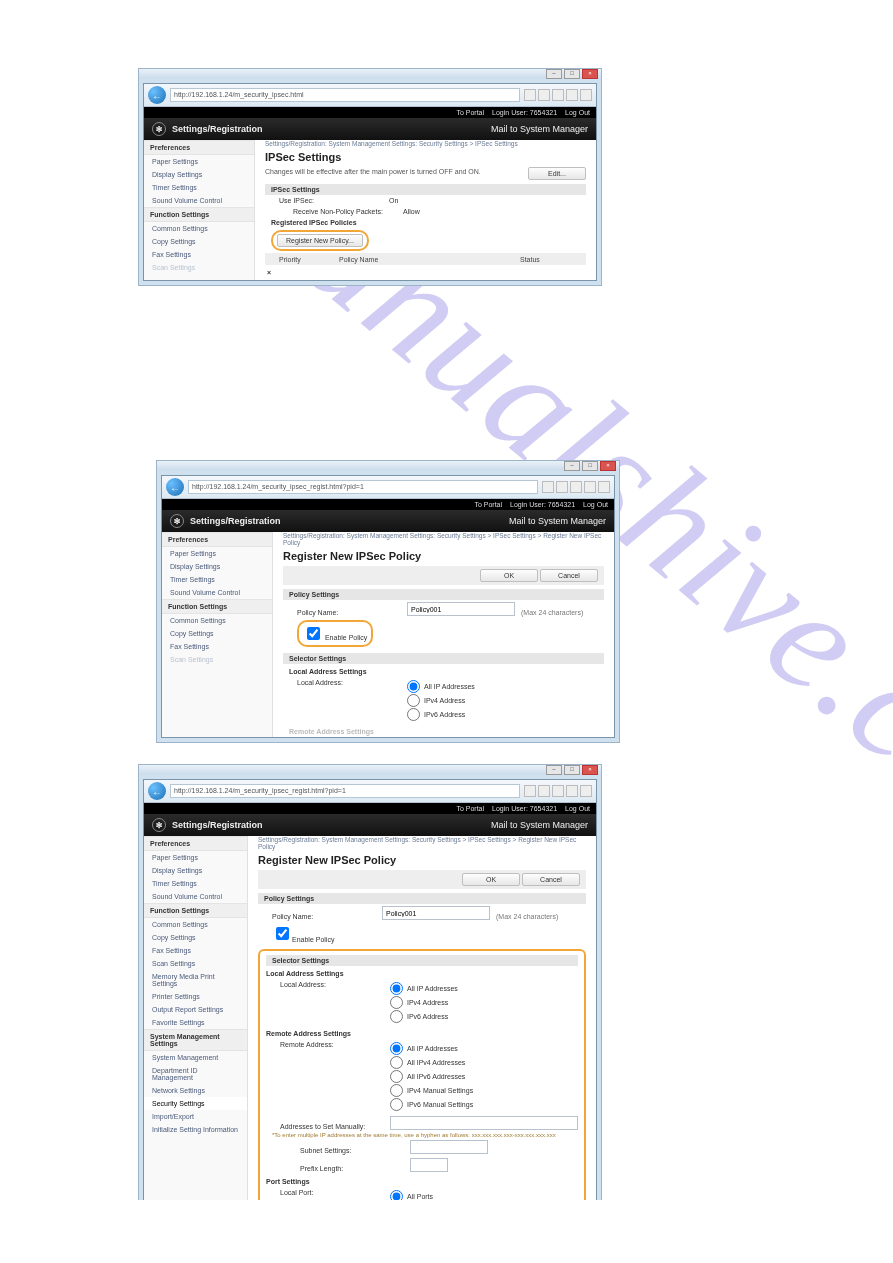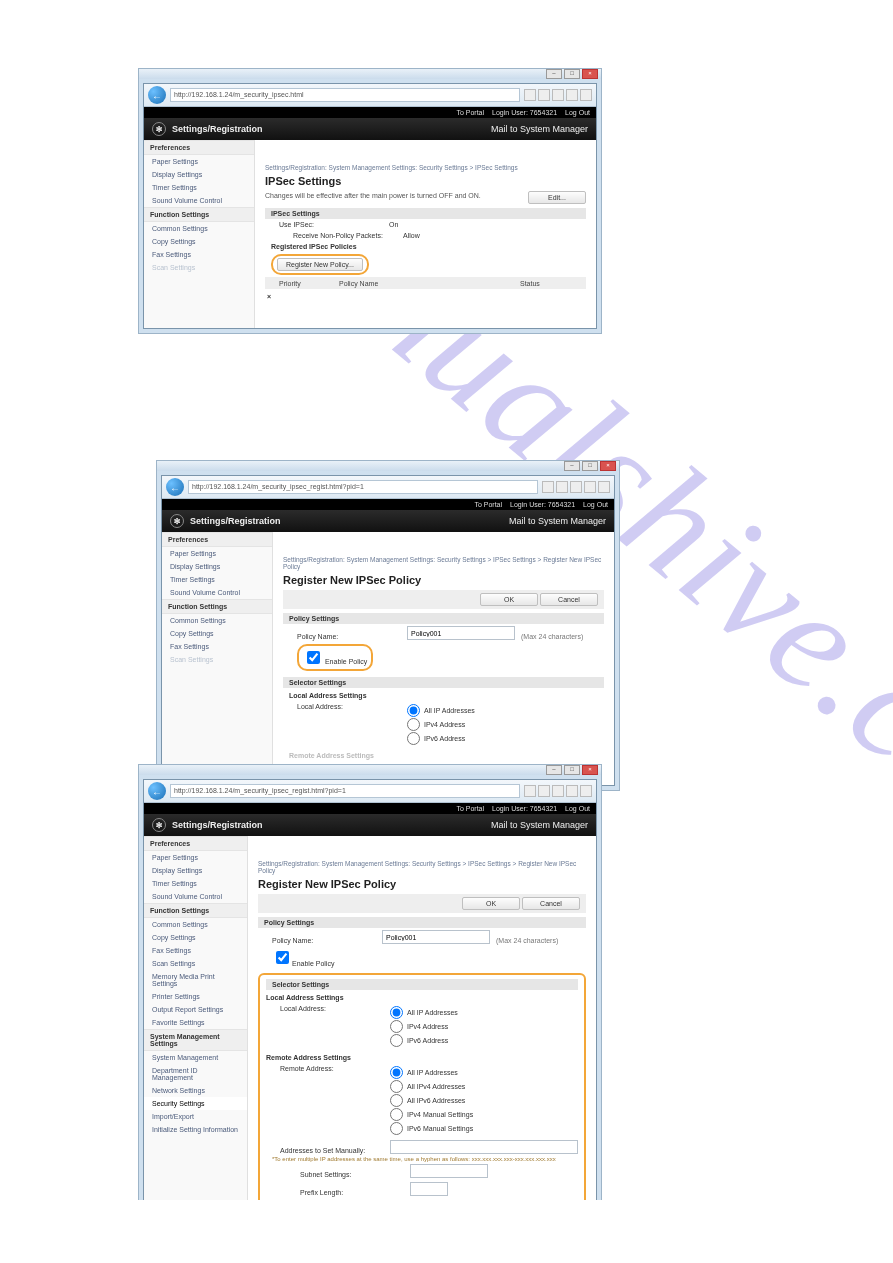--- a/index.html
+++ b/index.html
@@ -74,21 +74,21 @@
   .sidebar {
     width: 110px; background:#f9f9f9; border-right:1px solid #e0e0e0;
     font-size:7px;
   }
   .sidebar .hdr { background:#efefef; font-weight:bold; padding:3px 6px; color:#333; border-top:1px solid #e4e4e4; border-bottom:1px solid #e4e4e4; }
   .sidebar .itm { padding:3px 8px; color:#4a5a7a; cursor:pointer; }
   .sidebar .itm.active { background:#fff; color:#000; }
   .sidebar .itm.faded { color:#b9c3d0; }
 
   .main {
-    flex:1; padding:24px 10px; font-size:7px; color:#333;
+    flex:1; padding:0 10px; font-size:7px; color:#333;
     position:relative;
   }
   .crumbs { color:#6a7a95; font-size:6.5px; margin-bottom:4px; }
   .ptitle { font-size:11px; font-weight:bold; color:#222; margin:2px 0 4px; }
   .note { font-size:7px; color:#555; margin-bottom:4px; }
   .btn {
     display:inline-block; min-width:40px; text-align:center;
     background:linear-gradient(#fdfdfd,#e7e7e7);
     border:1px solid #bfbfbf; border-radius:2px;
     padding:2px 8px; font-size:7px; color:#333; cursor:pointer;

